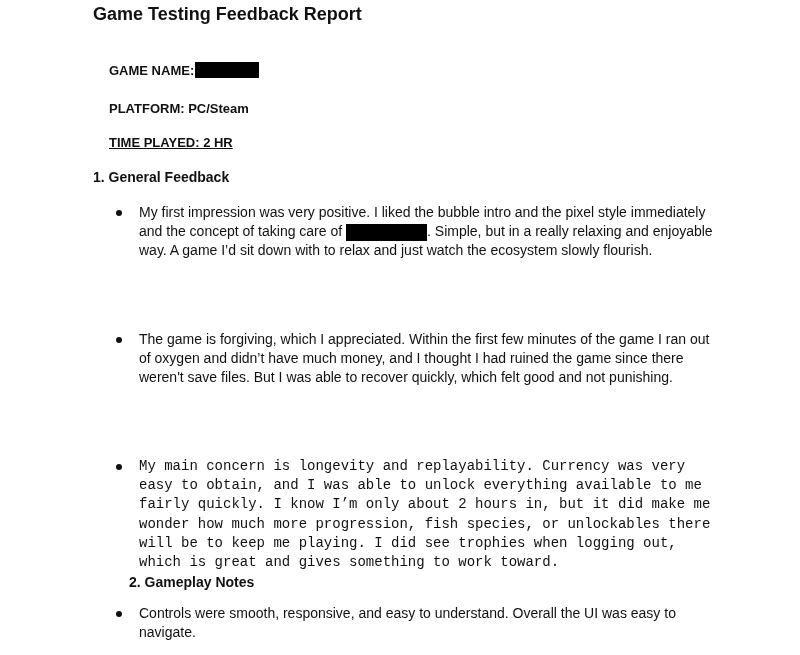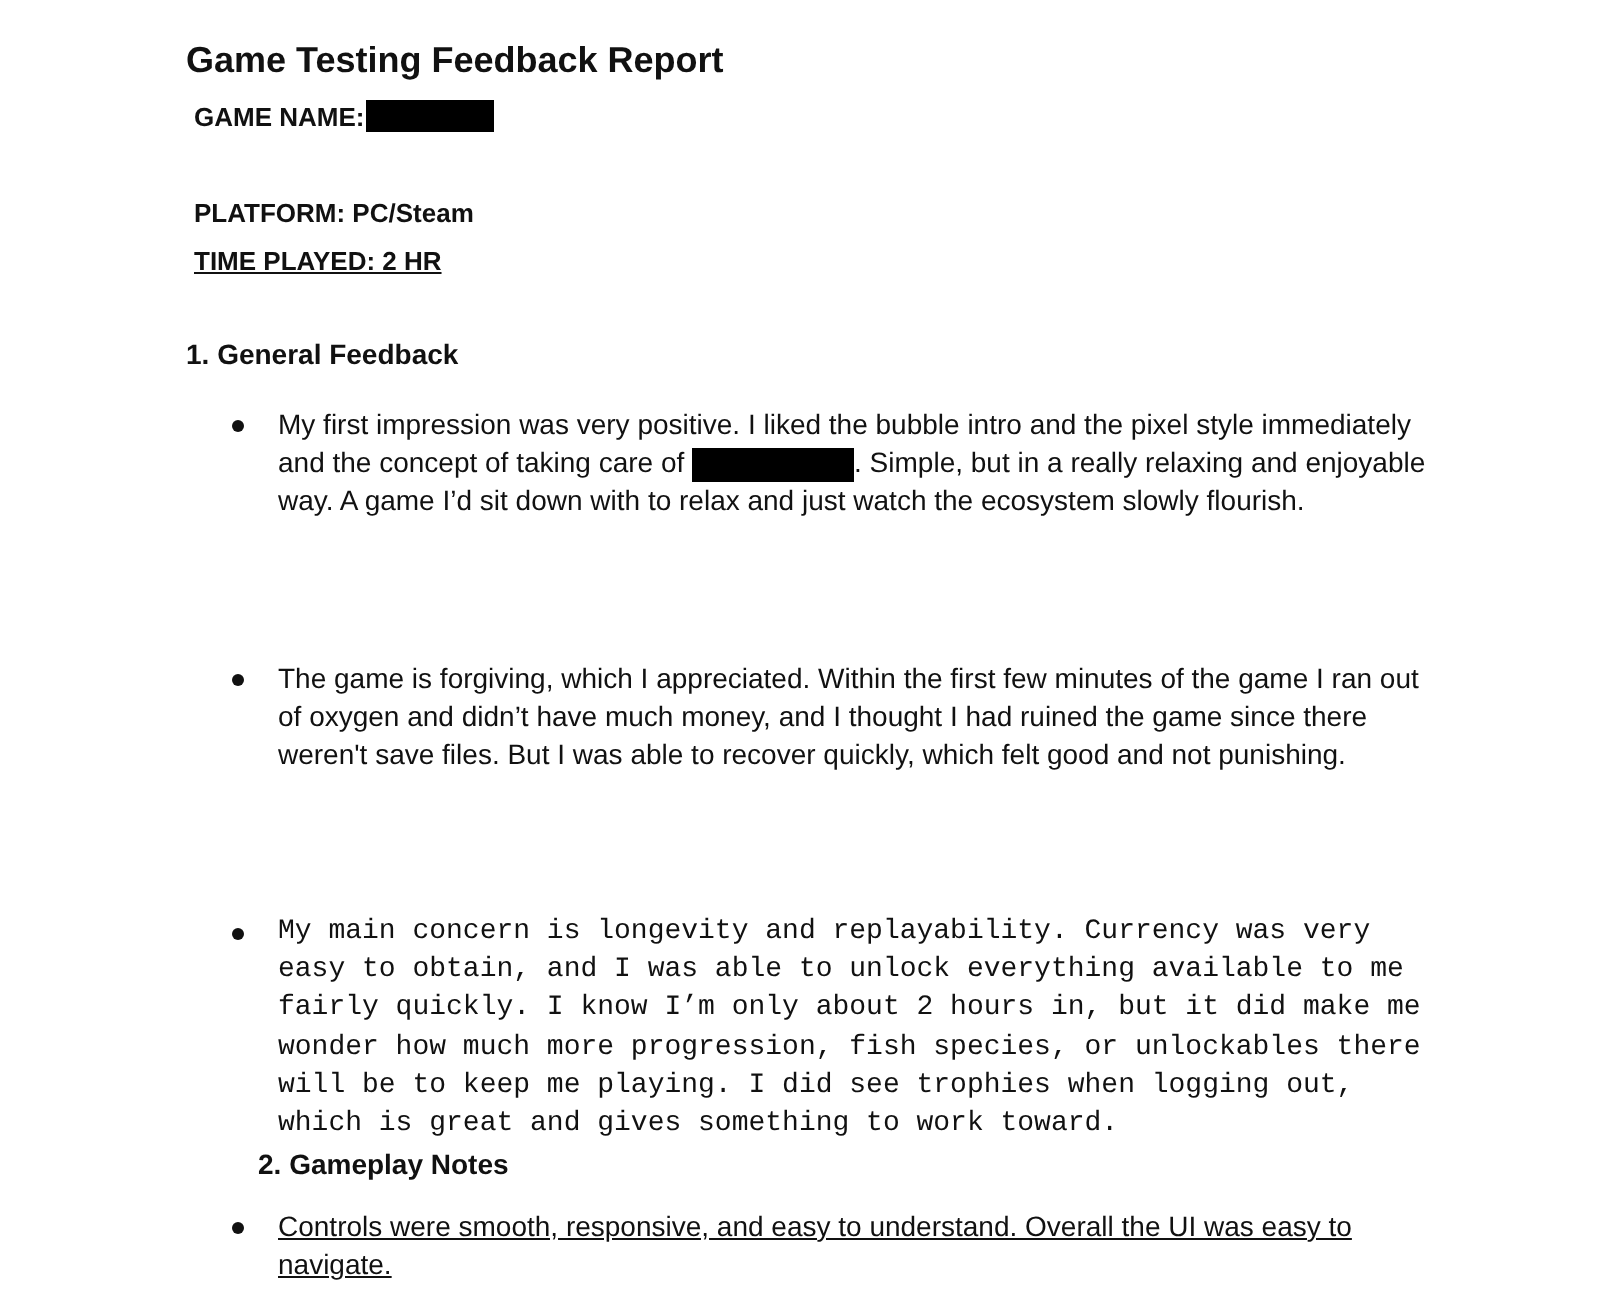--- a/index.html
+++ b/index.html
@@ -1,25 +1,25 @@
 <!DOCTYPE html>
 <html><head>
 <meta charset="utf-8">
 <style>
   html, body { margin: 0; padding: 0; background: #ffffff; }
   body {
     width: 800px; height: 655px; overflow: hidden; position: relative;
     font-family: "Liberation Sans", sans-serif; color: #111111;
   }
   .title {
-    position: absolute; left: 93px; top: 20px;
+    position: absolute; left: 93px; top: 4px;
     font-size: 18px; font-weight: bold; margin: 0;
   }
   .meta {
-    position: absolute; left: 93px; font-size: 13px; font-weight: bold; margin: 4px;
+    position: absolute; left: 93px; font-size: 13px; font-weight: bold; margin: 16px;
   }
   .redact { display: inline-block; background: #000; vertical-align: middle; }
   .h2 {
     position: absolute; left: 93px; font-size: 14px; font-weight: bold; margin: 0;
   }
   .bullet-item {
     position: absolute; left: 116px; width: 600px;
     font-size: 14px; line-height: 19.2px;
   }
   .dot {
@@ -29,21 +29,21 @@
   .btext { margin-left: 23px; display: block; }
 </style>
 </head>
 <body>
 
 <h1 class="title">Game Testing Feedback Report</h1>
 
 <p class="meta" style="top:47px;">
   <span>GAME NAME:</span><span class="redact" style="width:64px;height:16px;margin-left:1px;margin-top:-3px;"></span>
 </p>
-<p class="meta" style="top:95px;">PLATFORM: PC/Steam</p>
+<p class="meta" style="top:85px;">PLATFORM: PC/Steam</p>
 <p class="meta" style="top:119px;text-decoration:underline;">TIME PLAYED: 2 HR</p>
 
 <h2 class="h2" style="top:169px;">1. General Feedback</h2>
 
 <div class="bullet-item" style="top:203px;">
   <span class="dot"></span>
   <span class="btext"><span>My first impression was very positive. I liked the bubble intro and the pixel style immediately and the concept of taking care of </span><span class="redact" style="width:81px;height:17px;"></span><span>. Simple, but in a really relaxing and enjoyable way. A game I’d sit down with to relax and just watch the ecosystem slowly flourish.</span></span>
 </div>
 
 <div class="bullet-item" style="top:330px;">
@@ -51,16 +51,16 @@
   <span class="btext">The game is forgiving, which I appreciated. Within the first few minutes of the game I ran out of oxygen and didn’t have much money, and I thought I had ruined the game since there weren't  save files. But I was able to recover quickly, which felt good and not punishing.</span>
 </div>
 
 <div class="bullet-item" style="top:457px;font-family:Liberation Mono, monospace;">
   <span class="dot"></span>
   <span class="btext">My main concern is longevity and replayability. Currency was very easy to obtain, and I was able to unlock everything available to me fairly quickly. I know I’m only about 2 hours in, but it did make me wonder how much more progression, fish species, or unlockables there will be to keep me playing. I did see trophies when logging out, which is great and gives something to work toward.</span>
 </div>
 
 <h2 class="h2" style="top:574px;margin-left:36px;">2. Gameplay Notes</h2>
 
-<div class="bullet-item" style="top:604px;text-decoration:underline;">
+<div class="bullet-item" style="top:604px;">
   <span class="dot"></span>
   <span class="btext">Controls were smooth, responsive, and easy to understand. Overall the UI was easy to navigate.</span>
 </div>
 
 </body></html>

